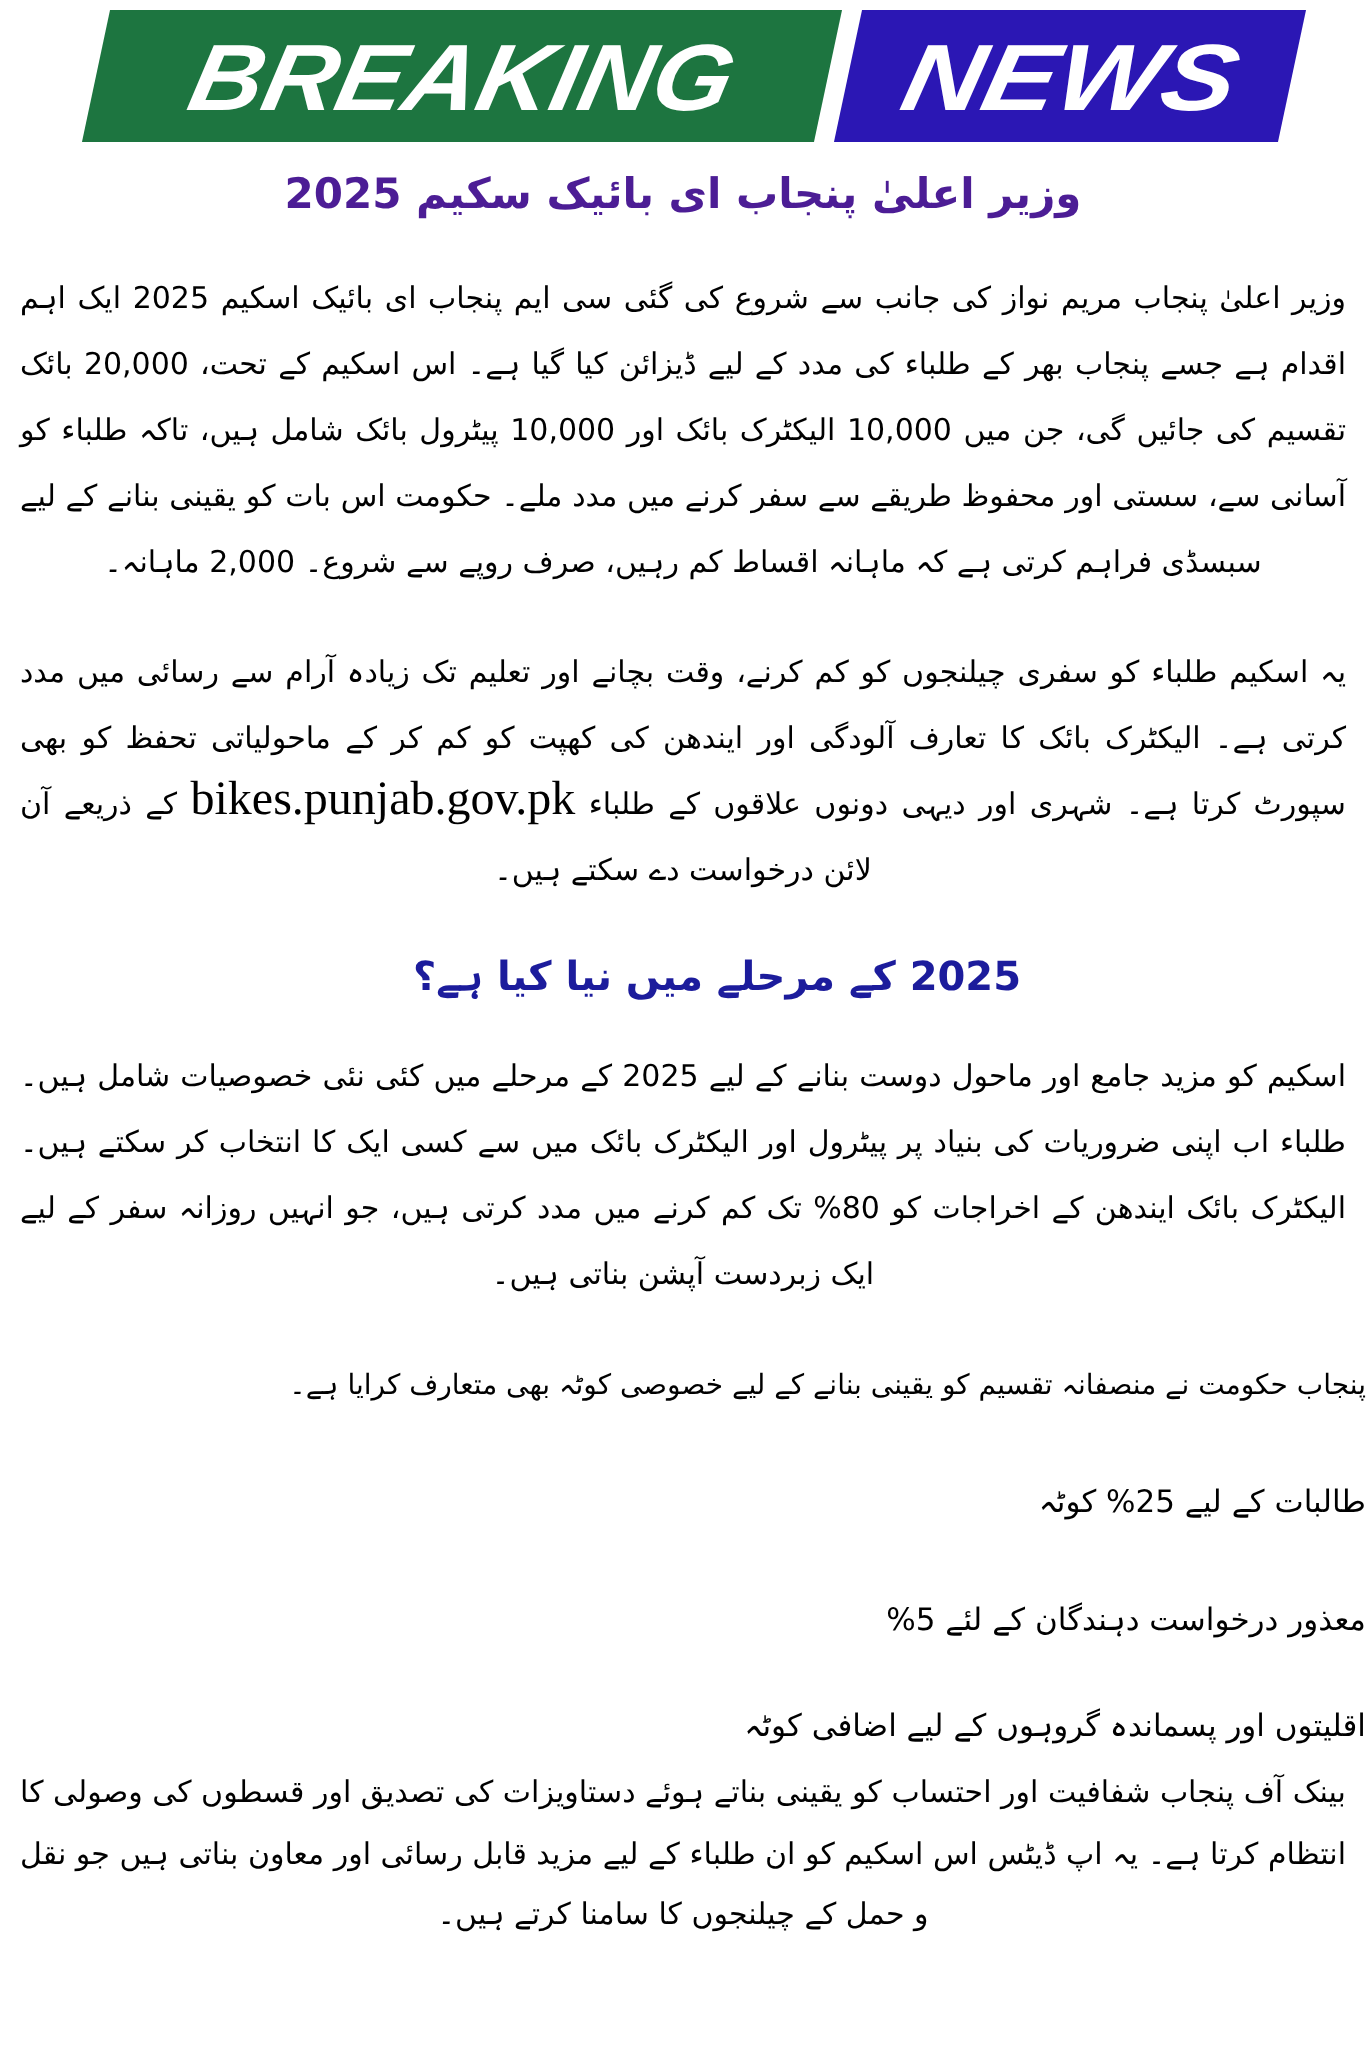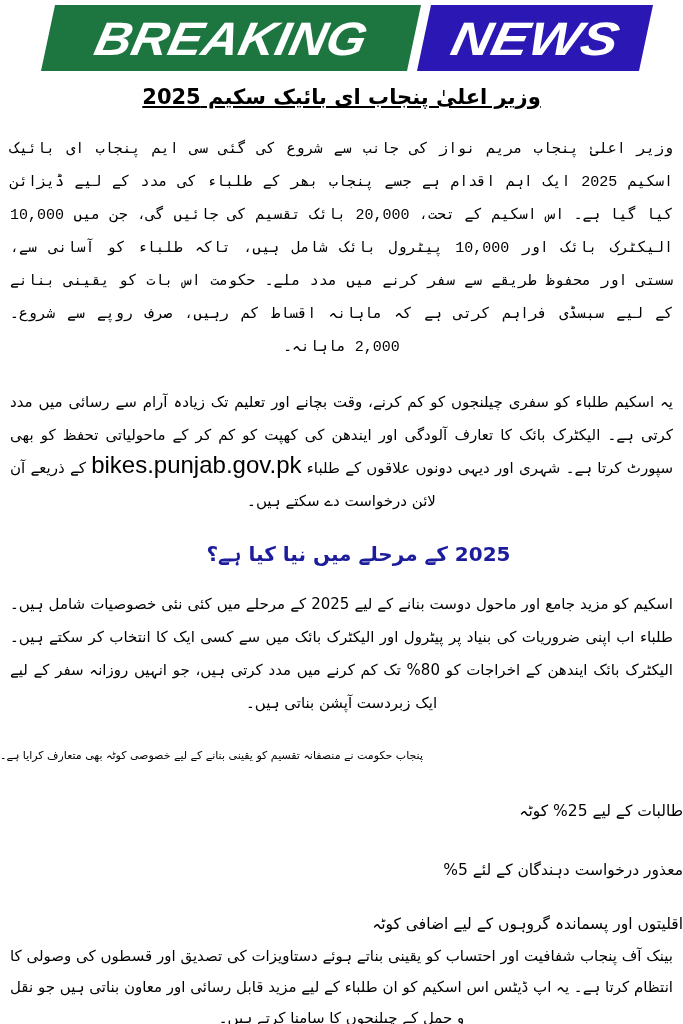--- a/index.html
+++ b/index.html
@@ -27,32 +27,32 @@
   
   .doc-title{
     margin-top:14px;text-align:center;direction:rtl;
     font-size:21px;font-weight:bold;
   }
   
   .para{
     direction:rtl;text-align:justify;text-align-last:center;
     font-size:15px;line-height:2.2;margin:22px 10px 0 10px;
   }
-  .para-first{margin-top:24px;font-family:Liberation Mono, monospace;}
+  .para-first{margin-top:24px;}
   .url-inline{
-    font-family:Liberation Sans, sans-serif;
+    font-family:Liberation Serif, serif;
     font-size:24px;line-height:1;color:#000;text-decoration:none;
   }
   .section-heading{
     margin-top:24px;text-align:center;direction:rtl;
     font-size:20px;font-weight:bold;margin-left:34px;
   }
   .centered-line{
-    margin-top:26px;text-align:left;direction:rtl;
-    font-size:11px;line-height:1.9;
+    margin-top:26px;text-align:right;direction:rtl;
+    font-size:14px;line-height:1.9;
   }
   .quota-line{
     margin-top:30px;direction:rtl;
     font-size:15.5px;line-height:1.9;
   }
   .quota-tight{margin-top:24px;padding-left:24px;}
   .para-last{
     direction:rtl;text-align:justify;text-align-last:center;
     font-size:15px;line-height:2.05;margin:2px 10px 0 10px;
   }
@@ -64,21 +64,21 @@
 
   <div class="banner">
     <div class="panel panel-green" style="background: rgb(29, 117, 64);">
       <span class="word" style="color: rgb(255, 255, 255);">BREAKING</span>
     </div>
     <div class="panel panel-blue" style="background: rgb(43, 23, 180);">
       <span class="word" style="color: rgb(255, 255, 255);">NEWS</span>
     </div>
   </div>
 
-  <div class="doc-title" id="doc-title" style="color: #000000; text-decoration: underline;">وزیر اعلیٰ پنجاب ای بائیک سکیم 2025</div>
+  <div class="doc-title" id="doc-title" style="color: #4c1d95;">وزیر اعلیٰ پنجاب ای بائیک سکیم 2025</div>
 
   <p class="para para-first">وزیر اعلیٰ پنجاب مریم نواز کی جانب سے شروع کی گئی سی ایم پنجاب ای بائیک اسکیم 2025 ایک اہم اقدام ہے جسے پنجاب بھر کے طلباء کی مدد کے لیے ڈیزائن کیا گیا ہے۔ اس اسکیم کے تحت، 20,000 بائک تقسیم کی جائیں گی، جن میں 10,000 الیکٹرک بائک اور 10,000 پیٹرول بائک شامل ہیں، تاکہ طلباء کو آسانی سے، سستی اور محفوظ طریقے سے سفر کرنے میں مدد ملے۔ حکومت اس بات کو یقینی بنانے کے لیے سبسڈی فراہم کرتی ہے کہ ماہانہ اقساط کم رہیں، صرف روپے سے شروع۔ 2,000 ماہانہ۔</p>
 
   <p class="para">
     <span>یہ اسکیم طلباء کو سفری چیلنجوں کو کم کرنے، وقت بچانے اور تعلیم تک زیادہ آرام سے رسائی میں مدد کرتی ہے۔ الیکٹرک بائک کا تعارف آلودگی اور ایندھن کی کھپت کو کم کر کے ماحولیاتی تحفظ کو بھی سپورٹ کرتا ہے۔ شہری اور دیہی دونوں علاقوں کے طلباء</span>
     <span class="url-inline" dir="ltr">bikes.punjab.gov.pk</span>
     <span>کے ذریعے آن لائن درخواست دے سکتے ہیں۔</span>
   </p>
 
   <div class="section-heading" id="section-heading" style="color: rgb(28, 28, 156);">2025 کے مرحلے میں نیا کیا ہے؟</div>

